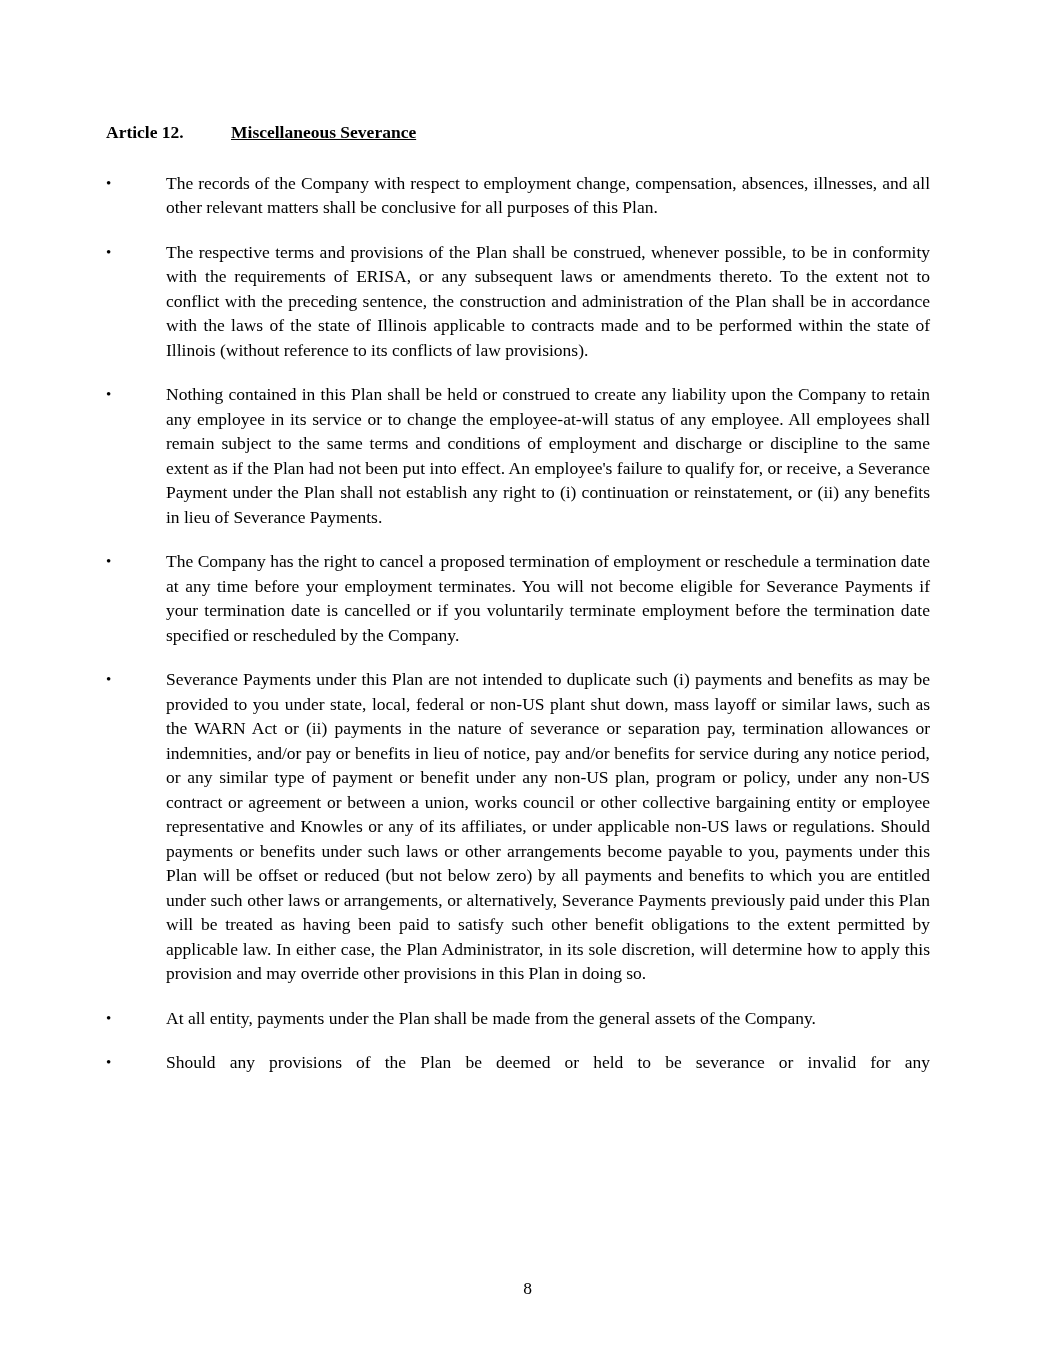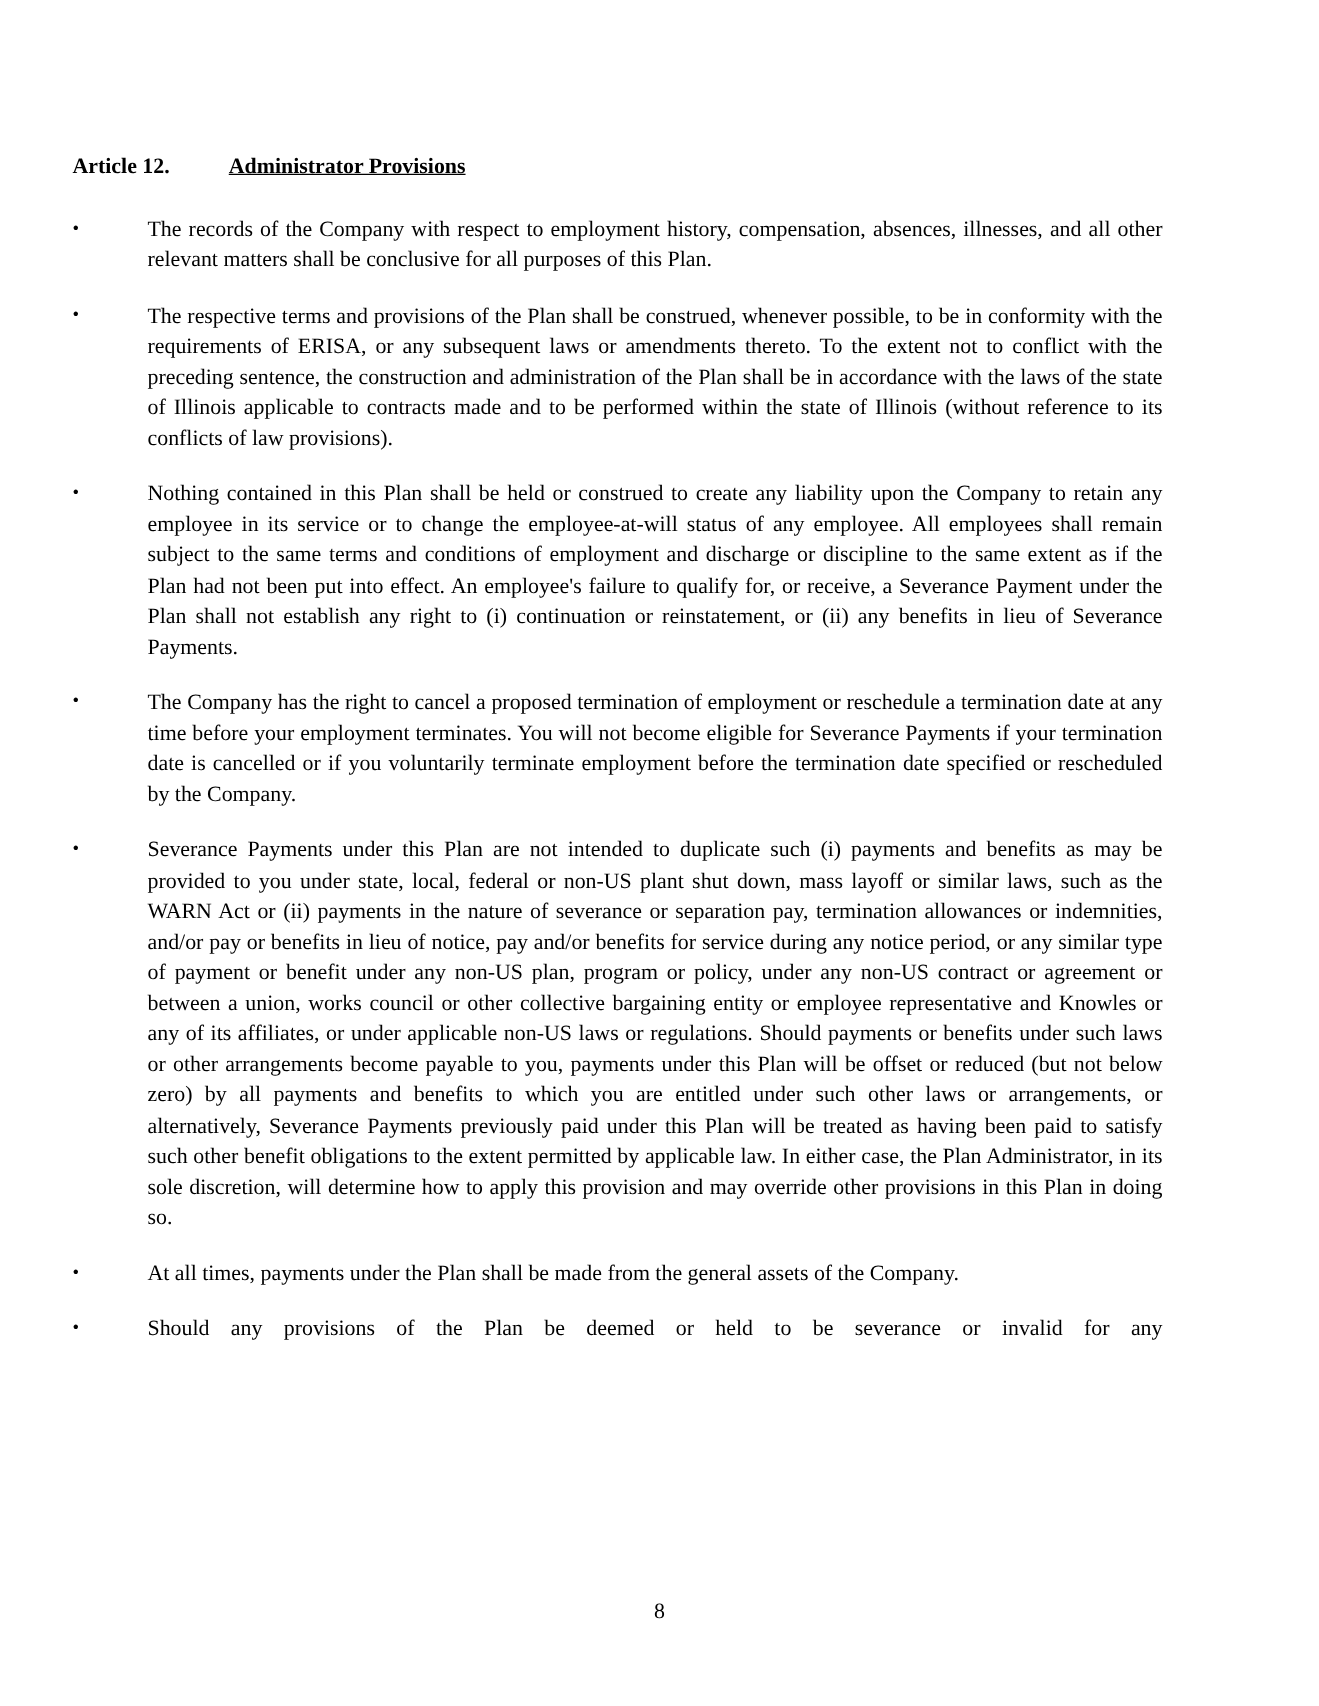--- a/index.html
+++ b/index.html
@@ -10,21 +10,21 @@
   .page {
     position: relative;
     width: 1055px;
     height: 1365px;
     background: #ffffff;
     color: #000000;
     font-family: "Liberation Serif", serif;
     font-size: 17.5px;
     line-height: 24.5px;
     box-sizing: border-box;
-    padding: 120px 125px 0 58px;
+    padding: 120px 125px 0 106px;
     overflow: hidden;
   }
   .heading {
     display: flex;
     font-weight: bold;
     margin: 0 0 26px 0;
     white-space: nowrap;
   }
   .h-label {
     display: inline-block;
@@ -59,26 +59,26 @@
     text-align: center;
   }
 </style>
 </head>
 <body>
 
 <div class="page">
 
   <div class="heading">
     <span class="h-label">Article 12.</span>
-    <span class="h-title">Administrator Provisions</span>
+    <span class="h-title">Miscellaneous Severance</span>
   </div>
 
   <div class="bullet">
     <span class="marker">•</span>
-    <p class="btext">The records of the Company with respect to employment history, compensation, absences, illnesses, and all other relevant matters shall be conclusive for all purposes of this Plan.</p>
+    <p class="btext">The records of the Company with respect to employment change, compensation, absences, illnesses, and all other relevant matters shall be conclusive for all purposes of this Plan.</p>
   </div>
 
   <div class="bullet">
     <span class="marker">•</span>
     <p class="btext">The respective terms and provisions of the Plan shall be construed, whenever possible, to be in conformity with the requirements of ERISA, or any subsequent laws or amendments thereto.  To the extent not to conflict with the preceding sentence, the construction and administration of the Plan shall be in accordance with the laws of the state of Illinois applicable to contracts made and to be performed within the state of Illinois (without reference to its conflicts of law provisions).</p>
   </div>
 
   <div class="bullet">
     <span class="marker">•</span>
     <p class="btext">Nothing contained in this Plan shall be held or construed to create any liability upon the Company to retain any employee in its service or to change the employee-at-will status of any employee.  All employees shall remain subject to the same terms and conditions of employment and discharge or discipline to the same extent as if the Plan had not been put into effect.  An employee's failure to qualify for, or receive, a Severance Payment under the Plan shall not establish any right to (i) continuation or reinstatement, or (ii) any benefits in lieu of Severance Payments.</p>
@@ -89,21 +89,21 @@
     <p class="btext">The Company has the right to cancel a proposed termination of employment or reschedule a termination date at any time before your employment terminates.  You will not become eligible for Severance Payments if your termination date is cancelled or if you voluntarily terminate employment before the termination date specified or rescheduled by the Company.</p>
   </div>
 
   <div class="bullet">
     <span class="marker">•</span>
     <p class="btext">Severance Payments under this Plan are not intended to duplicate such (i) payments and benefits as may be provided to you under state, local, federal or non-US plant shut down, mass layoff or similar laws, such as the WARN Act or (ii) payments in the nature of severance or separation pay, termination allowances or indemnities, and/or pay or benefits in lieu of notice, pay and/or benefits for service during any notice period, or any similar type of payment or benefit under any non-US plan, program or policy, under any non-US contract or agreement or between a union, works council or other collective bargaining entity or employee representative and Knowles or any of its affiliates, or under applicable non-US laws or regulations.  Should payments or benefits under such laws or other arrangements become payable to you, payments under this Plan will be offset or reduced (but not below zero) by all payments and benefits to which you are entitled under such other laws or arrangements, or alternatively, Severance Payments previously paid under this Plan will be treated as having been paid to satisfy such other benefit obligations to the extent permitted by applicable law.  In either case, the Plan Administrator, in its sole discretion, will determine how to apply this provision and may override other provisions in this Plan in doing so.</p>
   </div>
 
   <div class="bullet">
     <span class="marker">•</span>
-    <p class="btext">At all times, payments under the Plan shall be made from the general assets of the Company.</p>
+    <p class="btext">At all entity, payments under the Plan shall be made from the general assets of the Company.</p>
   </div>
 
   <div class="bullet">
     <span class="marker">•</span>
     <p class="btext continued">Should any provisions of the Plan be deemed or held to be severance or invalid for any</p>
   </div>
 
   <div class="pagenum">8</div>
 
 </div>

